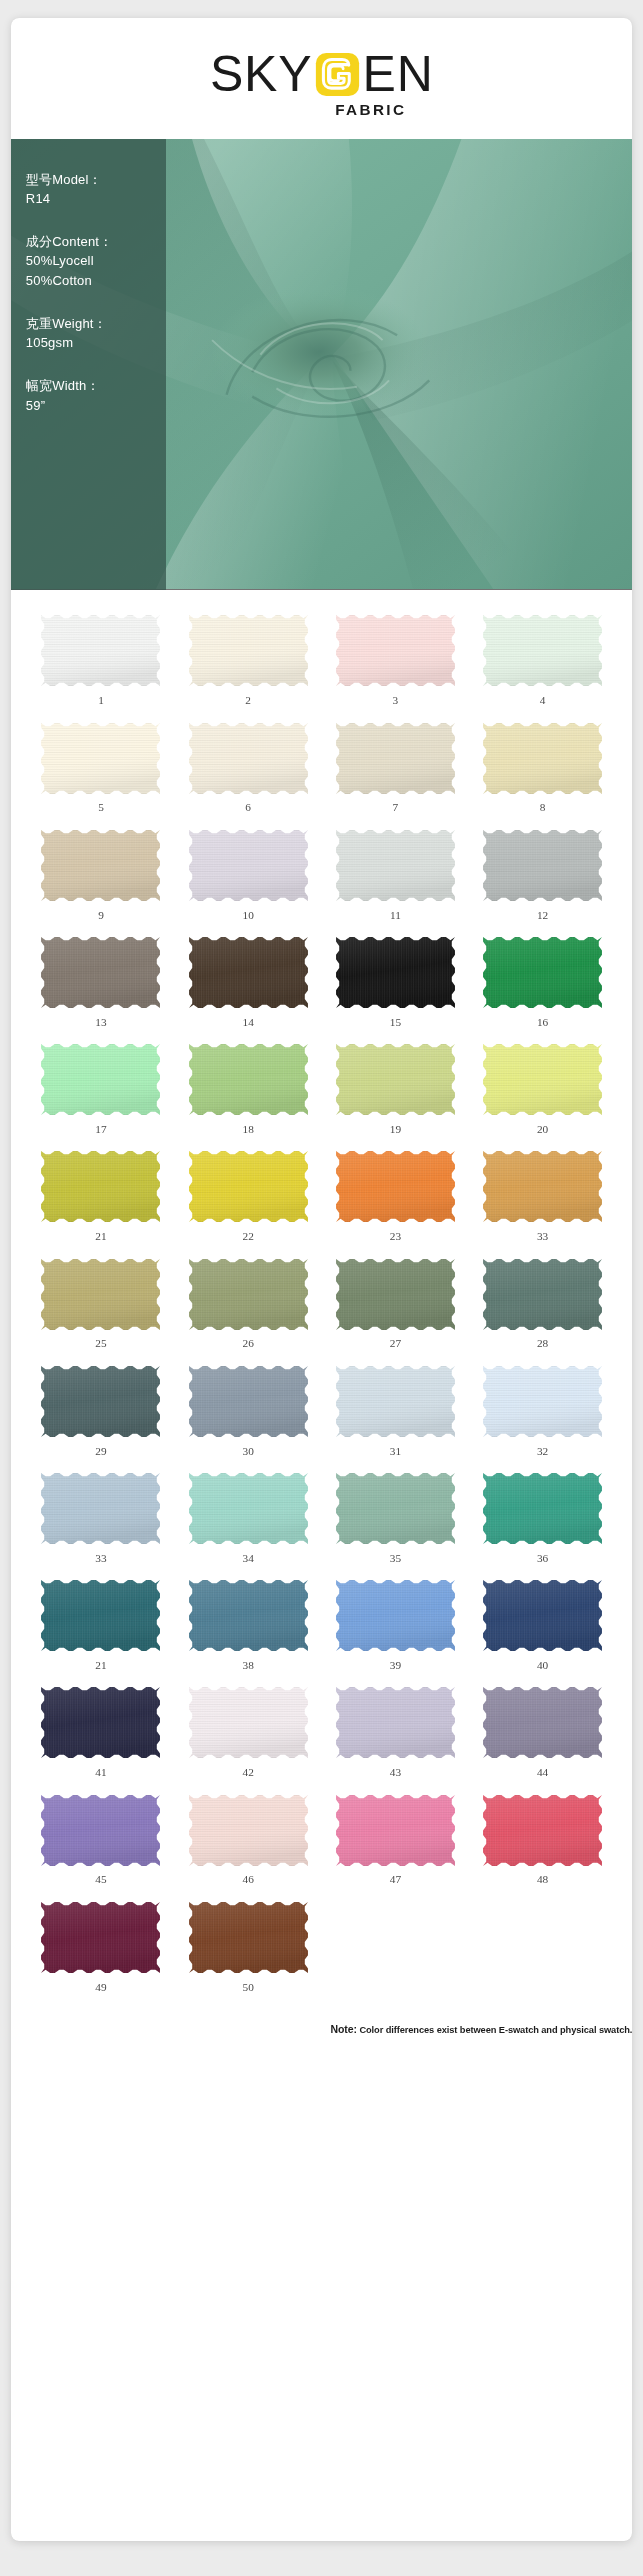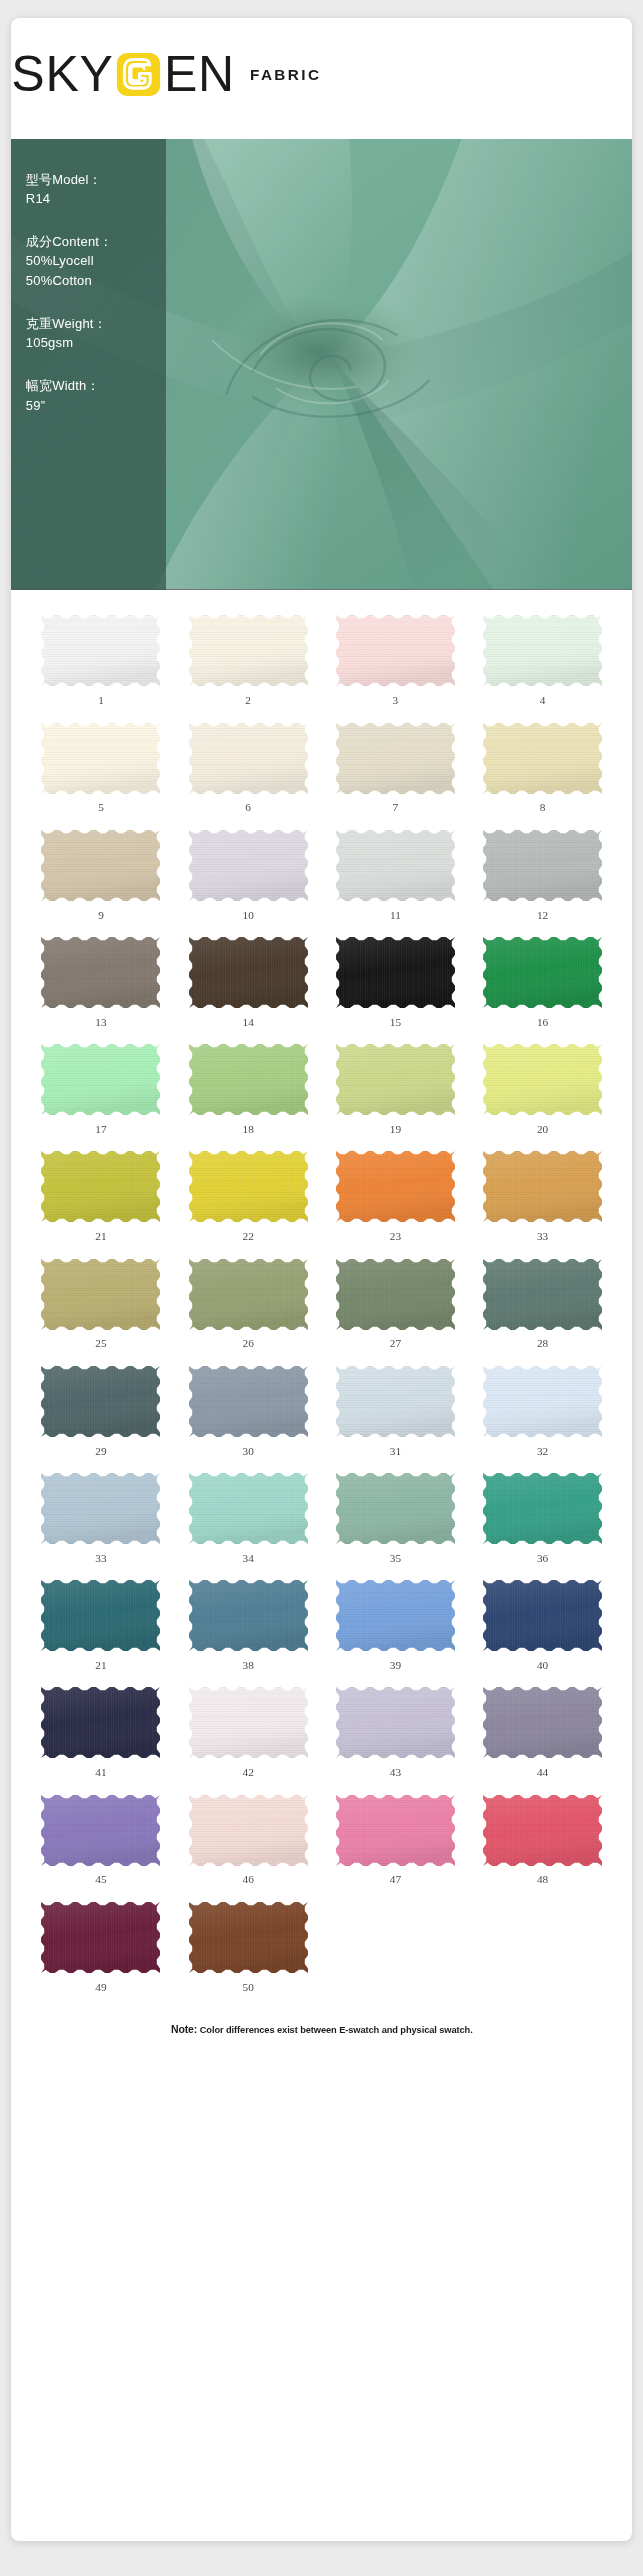--- a/index.html
+++ b/index.html
@@ -32,22 +32,22 @@
   
   .header {
     height: 121px;
     position: relative;
   }
   .logo-wrap {
     position: absolute;
     left: 0; right: 0;
     top: 31px;
     display: flex;
+    flex-direction: column;
     align-items: center;
-    gap: 15px;
   }
   .logo-row {
     display: flex;
     align-items: center;
     justify-content: center;
   }
   .logo-text {
     font-family: "Liberation Sans", sans-serif;
     font-size: 50px;
     font-weight: 400;
@@ -129,21 +129,21 @@
     font-family: "Liberation Serif", serif;
     font-size: 11.3px;
     color: #4a4a4a;
     margin-top: 8.8px;
     line-height: 1;
   }
 
   
   .note {
     padding: 14.5px 0 21px 0;
-    text-align: center;
+    text-align: right;
   }
   .note-line {
     font-family: "Liberation Sans", sans-serif;
     font-size: 9.3px;
     font-weight: bold;
     color: #1c1c1c;
     line-height: 1.85;
     letter-spacing: -0.1px;
   }
   .note-label { font-size: 10.5px; font-weight: bold; }

